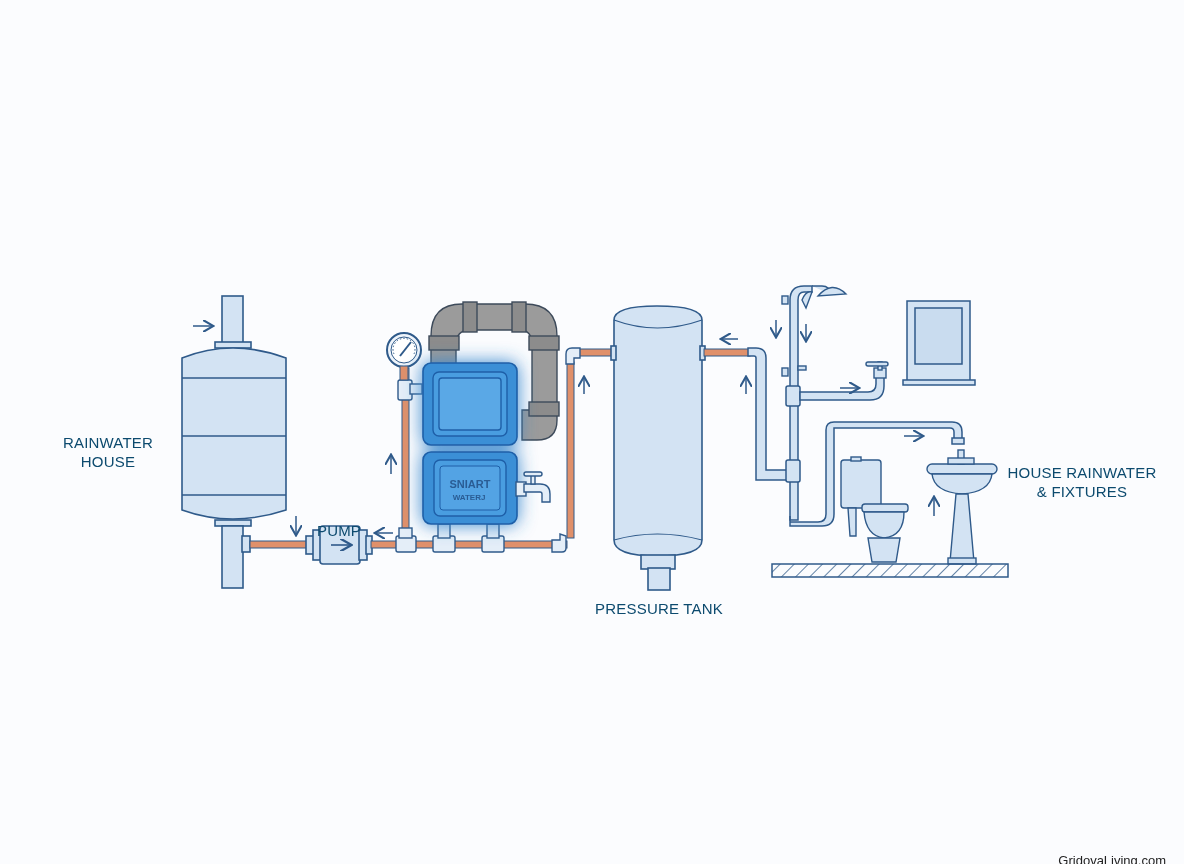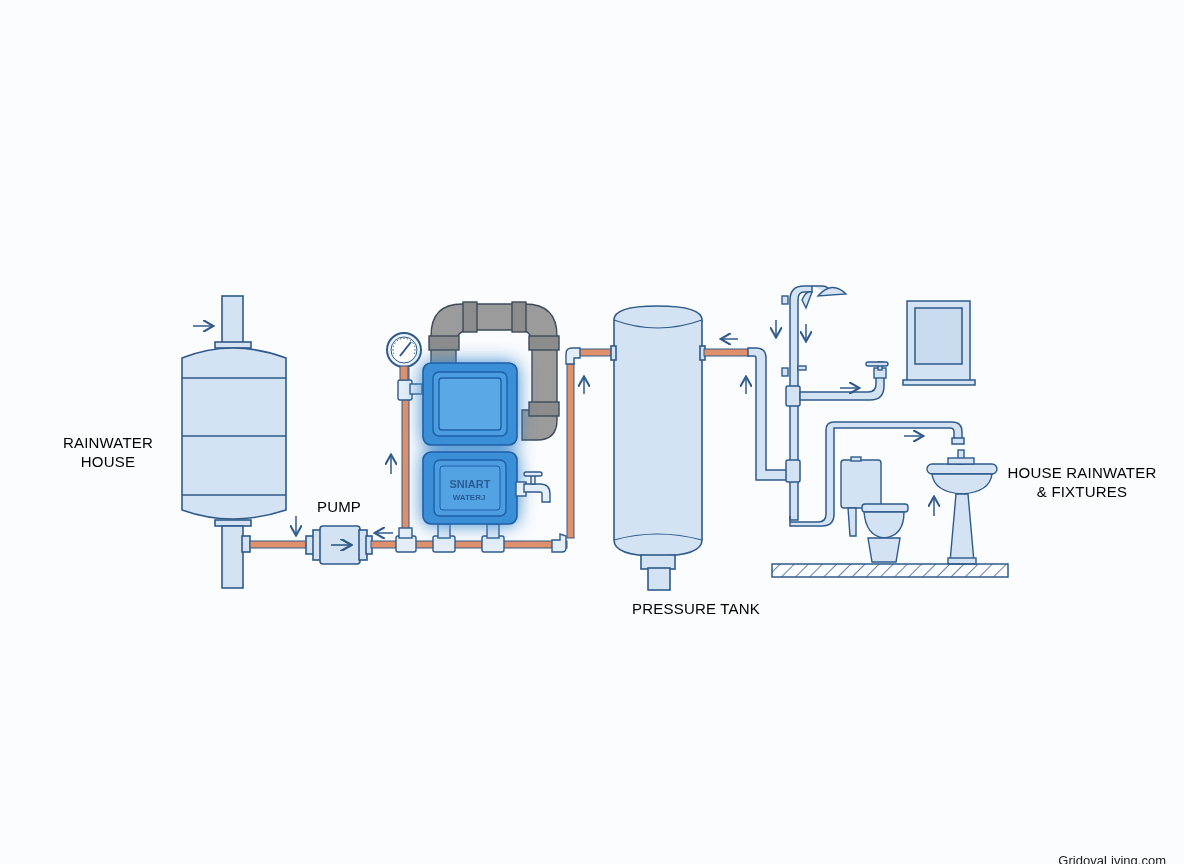--- a/index.html
+++ b/index.html
@@ -4,21 +4,21 @@
   <style>
     html, body { margin: 0; padding: 0; }
     body {
       width: 1184px; height: 864px; overflow: hidden;
       background: #fbfcfe;
       font-family: "Liberation Sans", "DejaVu Sans", sans-serif;
       position: relative;
     }
     #canvas { position: absolute; left: 0; top: 0; width: 1184px; height: 864px; }
     .label {
-      position: absolute; color: #000000; font-size: 15px; line-height: 19px;
+      position: absolute; color: #0c4a6e; font-size: 15px; line-height: 19px;
       text-align: center; letter-spacing: 0.2px;
     }
     .label span { display: block; }
     .watermark {
       position: absolute; right: 18px; bottom: -4px; font-size: 13px; color: #222;
     }
     svg text { font-family: "Liberation Sans", sans-serif; }
   </style>
 </head>
 <body>
@@ -195,19 +195,19 @@
   </g>
   <line x1="934" y1="516" x2="934" y2="498" stroke="#2f5a8a" stroke-width="1.5" marker-end="url(#ah)"></line>
 
   <rect x="772" y="564" width="236" height="13" fill="url(#hatch)" stroke="#2f5a8a" stroke-width="1.5"></rect>
 </svg>
 
 <div class="label" style="left:52px; top:433px; width:112px;">
   <span>RAINWATER</span>
   <span>HOUSE</span>
 </div>
-<div class="label" style="left:308px; top:497px; width:62px;">PUMP</div>
-<div class="label" style="left:588px; top:599px; width:142px;margin-left:37px;">PRESSURE TANK</div>
+<div class="label" style="left:308px; top:521px; width:62px;">PUMP</div>
+<div class="label" style="left:588px; top:599px; width:142px;">PRESSURE TANK</div>
 <div class="label" style="left:1004px; top:463px; width:156px;">
   <span>HOUSE RAINWATER</span>
   <span>&amp; FIXTURES</span>
 </div>
 <div class="watermark">GridovaLiving.com</div>
 
 </body></html>

